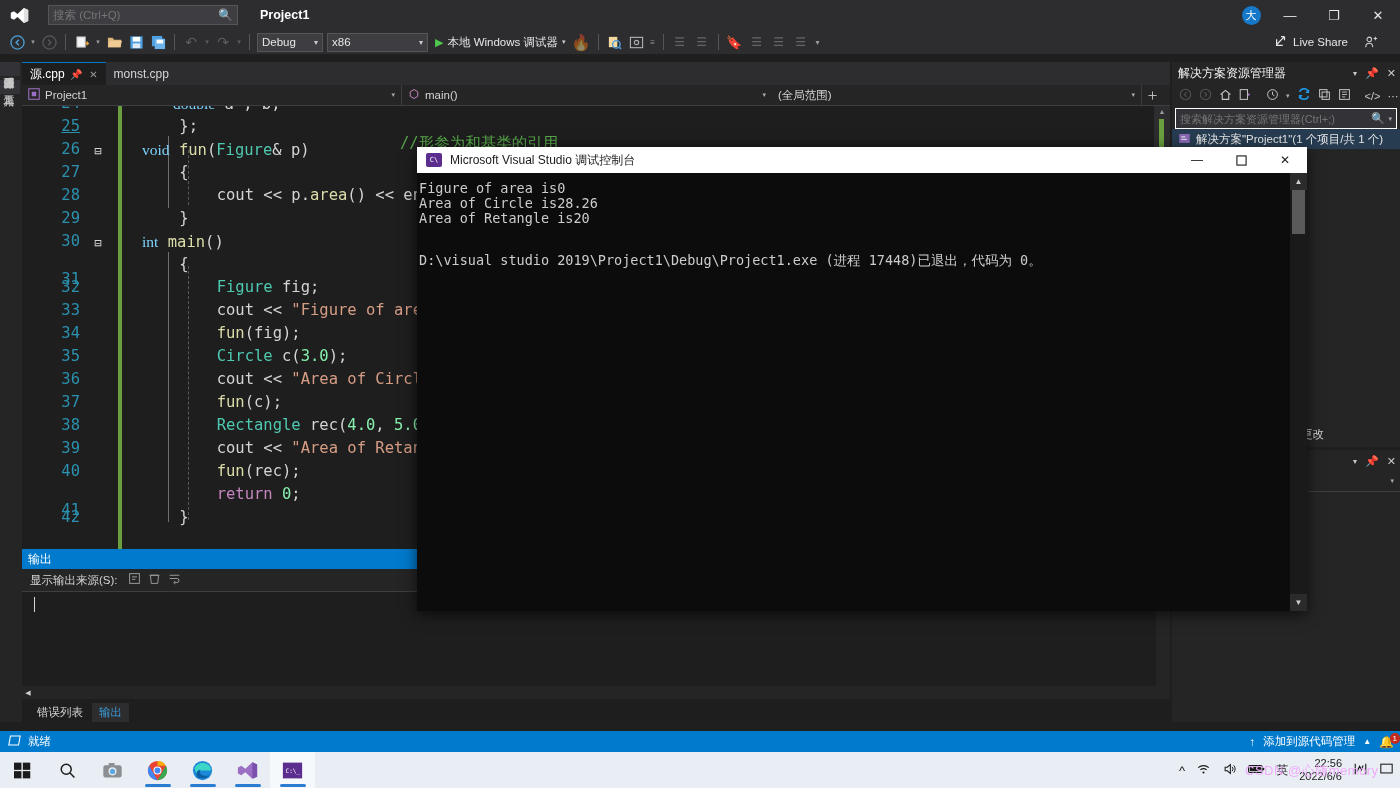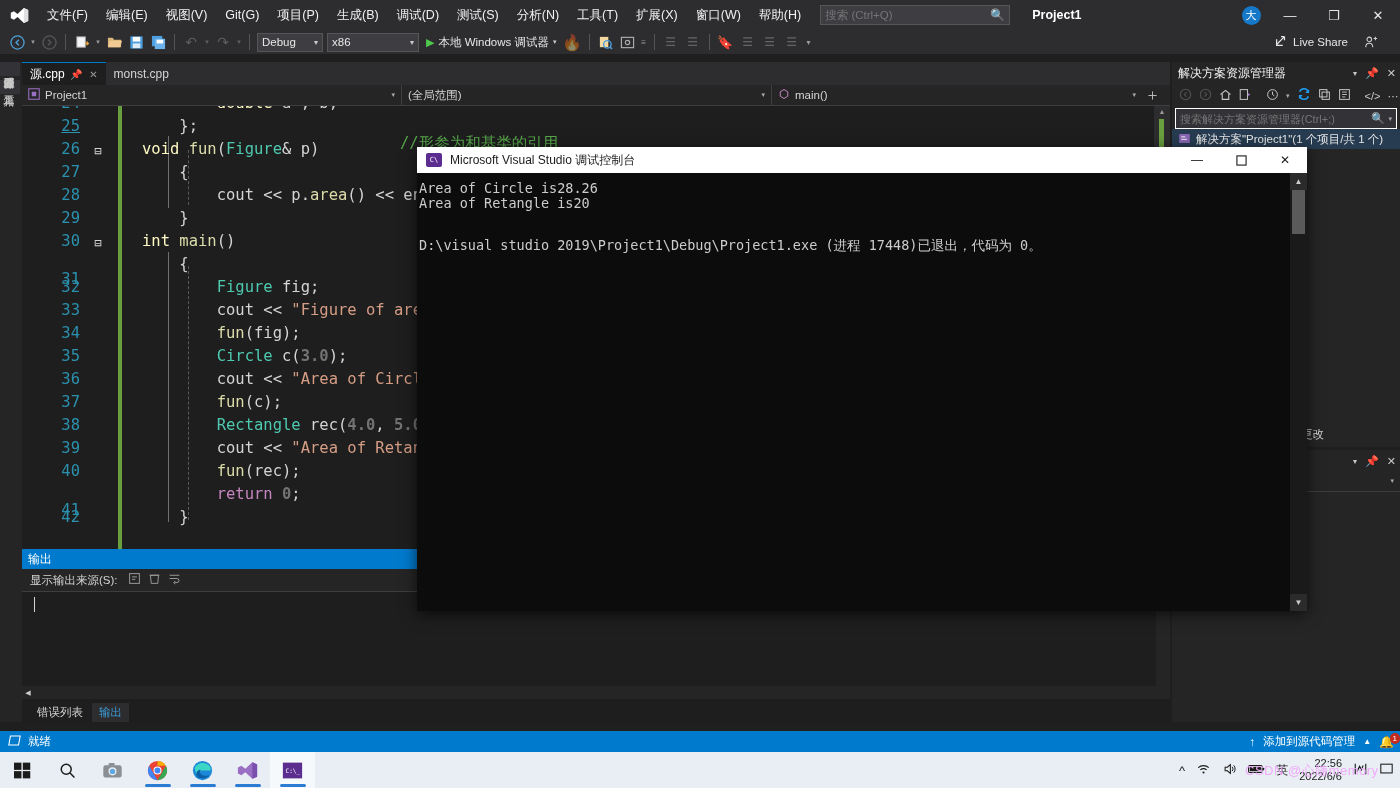--- a/index.html
+++ b/index.html
@@ -87,27 +87,27 @@
 
   .code-wrap { position: relative; height: 594px; background: #1e1e1e; overflow: hidden; }
   .code {
     position: absolute; left: 0; top: 0; font-family: "DejaVu Sans Mono", monospace;
     font-size: 15.5px; line-height: 23px; white-space: pre;
   }
   .ln { position: absolute; left: 0; width: 58px; text-align: right; color: #2b91af; }
   .glyph { position: absolute; left: 70px; width: 12px; text-align: center; color: #d4d4d4; font-size: 12px; }
   .chgbar { position: absolute; left: 96px; width: 4px; background: #6a9f3f; }
   .ctext { position: absolute; left: 120px; color: #d4d4d4; }
-  .kw { color: #fef9c3; }
+  .kw { color: #7dd3fc; font-family: Liberation Serif, serif; }
   .kw2 { color: #c586c0; }
   .typ { color: #4ec9b0; }
   .fn { color: #dcdcaa; }
   .str { color: #d69d85; }
   .cmt { color: #57a64a; }
-  .num { color: #737373; font-weight: bold; }
+  .num { color: #86efac; }
   .guide { position: absolute; width: 1px; border-left: 1px dashed #5a5a5a; }
   .brace-line { position: absolute; width: 1px; background: #707070; }
 
   .ed-status {
     height: 22px; background: #252526; display: flex; align-items: center; gap: 10px;
     border-top: 1px solid #3e3e42; padding-left: 8px;
   }
   .zoom-combo { width: 60px; height: 17px; background: #3e3e42; border: 1px solid #555;
                 color: #e6e6e6; font-size: 11px; display: flex; align-items: center; padding: 0 4px; }
   .ed-status .ok { color: #d4d4d4; font-size: 11.5px; display: flex; align-items: center; gap: 5px; }
@@ -220,35 +220,20 @@
 
 <div id="app">
 
   <div class="titlebar">
     <div class="vs-logo">
       <svg width="19" height="19" viewBox="0 0 24 24">
         <path d="M17.5 2.5 23 5v14l-5.5 2.5L9.5 14l-4.5 3.5L1 15.5v-7L5 6.5l4.5 3.5z" fill="#ffffff"></path>
         <path d="M17.5 2.5 23 5v14l-5.5 2.5z" fill="#e0e0e0"></path>
       </svg>
     </div>
-    <div class="menu">
-      <div class="menu-item">文件(F)</div>
-      <div class="menu-item">编辑(E)</div>
-      <div class="menu-item">视图(V)</div>
-      <div class="menu-item">Git(G)</div>
-      <div class="menu-item">项目(P)</div>
-      <div class="menu-item">生成(B)</div>
-      <div class="menu-item">调试(D)</div>
-      <div class="menu-item">测试(S)</div>
-      <div class="menu-item">分析(N)</div>
-      <div class="menu-item">工具(T)</div>
-      <div class="menu-item">扩展(X)</div>
-      <div class="menu-item">窗口(W)</div>
-      <div class="menu-item">帮助(H)</div>
-    </div>
     <div class="search-box">
       <input placeholder="搜索 (Ctrl+Q)" style="">
       <span class="search-ico">🔍</span>
     </div>
     <div class="proj-name">Project1</div>
     <div class="tb-right">
       <div style="width:34px;display:flex;align-items:center;justify-content:center;">
         <div class="avatar">大</div>
       </div>
       <div class="wbtn">—</div>
@@ -302,21 +287,21 @@
     <div class="tb-sep"></div>
     <div class="tb-ico" style="opacity:.45;color:#9a9a9a;font-size:14px;">↶</div>
     <div class="tb-ico" style="width:10px;opacity:.45;color:#9a9a9a;font-size:7px;">▾</div>
     <div class="tb-ico" style="opacity:.45;color:#9a9a9a;font-size:14px;">↷</div>
     <div class="tb-ico" style="width:10px;opacity:.45;color:#9a9a9a;font-size:7px;">▾</div>
     <div class="tb-sep"></div>
     <div class="tb-combo" style="width:66px;">
       <span class="cv">Debug</span>
       <span class="ca">▾</span>
     </div>
-    <div class="tb-combo" style="width:92px;">
+    <div class="tb-combo" style="width:101px;">
       <span class="cv">x86</span>
       <span class="ca">▾</span>
     </div>
     <div class="run-btn">
       <span style="color:#4ec94e;font-size:11px;">▶</span>
       <span>本地 Windows 调试器</span>
       <span style="font-size:7px;color:#ccc;">▾</span>
     </div>
     <div class="tb-ico" style="opacity:.45;color:#9a9a9a;">🔥</div>
     <div class="tb-sep"></div>
@@ -383,31 +368,31 @@
       <div class="nav-combo" style="width:380px;">
         <span>
           <svg width="12" height="12" viewBox="0 0 16 16">
               <rect x="1" y="1" width="14" height="14" fill="none" stroke="#9b6fc4" stroke-width="1.4"></rect>
               <path d="M5 5h6v6H5z" fill="#9b6fc4"></path>
             </svg>
         </span>
         <span>Project1</span>
         <span class="arrow">▾</span>
       </div>
-      <div class="nav-combo" style="width:370px;">
-        <span>(全局范围)</span>
-        <span class="arrow">▾</span>
-      </div>
       <div class="nav-combo" style="width:370px;border-right:none;">
         <span>
           <svg width="12" height="12" viewBox="0 0 16 16">
               <path d="M8 2l5 3v6l-5 3-5-3V5z" fill="none" stroke="#c586c0" stroke-width="1.3"></path>
             </svg>
         </span>
         <span>main()</span>
+        <span class="arrow">▾</span>
+      </div>
+      <div class="nav-combo" style="width:370px;">
+        <span>(全局范围)</span>
         <span class="arrow">▾</span>
       </div>
       <div style="width:20px;display:flex;align-items:center;justify-content:center;">
         <svg width="11" height="11" viewBox="0 0 16 16">
             <path d="M8 2v12M2 8h12" stroke="#c8c8c8" stroke-width="1.3"></path>
           </svg>
       </div>
     </div>
 
     <div class="code-wrap">
@@ -649,20 +634,21 @@
         <span class="con-btn">—</span>
         <span class="con-btn">
           <svg width="11" height="11" viewBox="0 0 12 12">
               <rect x="1" y="1" width="10" height="10" fill="none" stroke="#1a1a1a" stroke-width="1.2"></rect>
             </svg>
         </span>
         <span class="con-btn close">✕</span>
       </span>
     </div>
     <div class="con-body">
+      <div class="con-line">Figure of area is0</div>
       <div class="con-line">Area of Circle is28.26</div>
       <div class="con-line">Area of Retangle is20</div>
       <div class="con-line" style="height:14.8px;"></div>
       <div class="con-line" style="margin-top:13px;">D:\visual studio 2019\Project1\Debug\Project1.exe (进程 17448)已退出，代码为 0。</div>
       <div class="con-scroll">
         <div class="con-arrow">▲</div>
         <div class="con-thumb"></div>
         <div class="con-arrow" style="position:absolute;bottom:0;width:17px;">▼</div>
       </div>
     </div>

